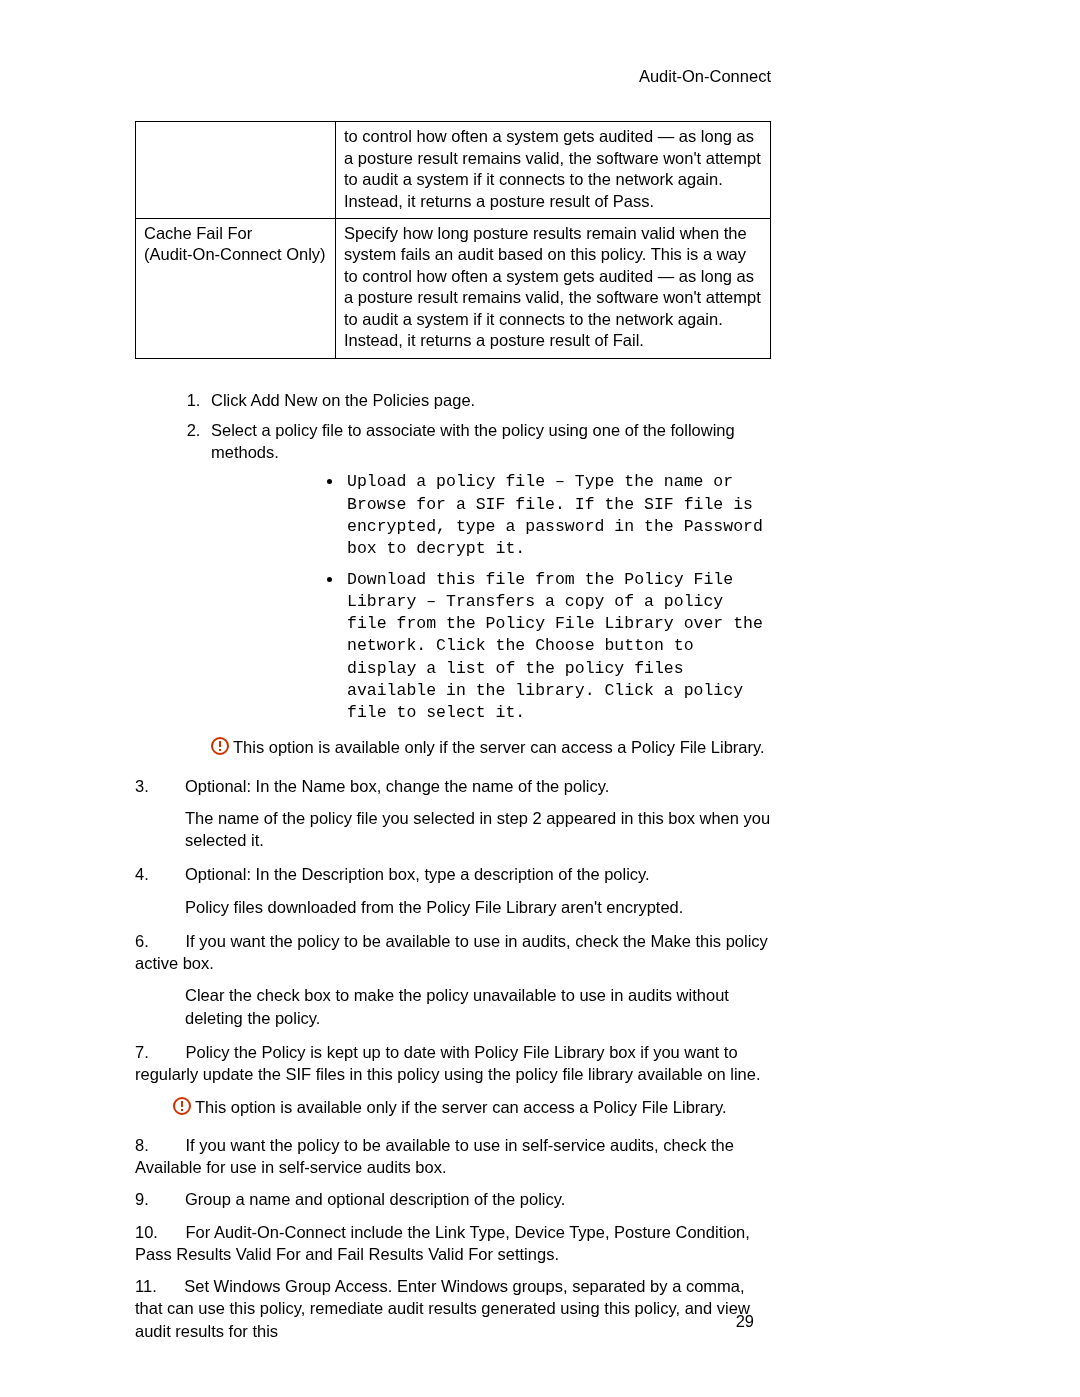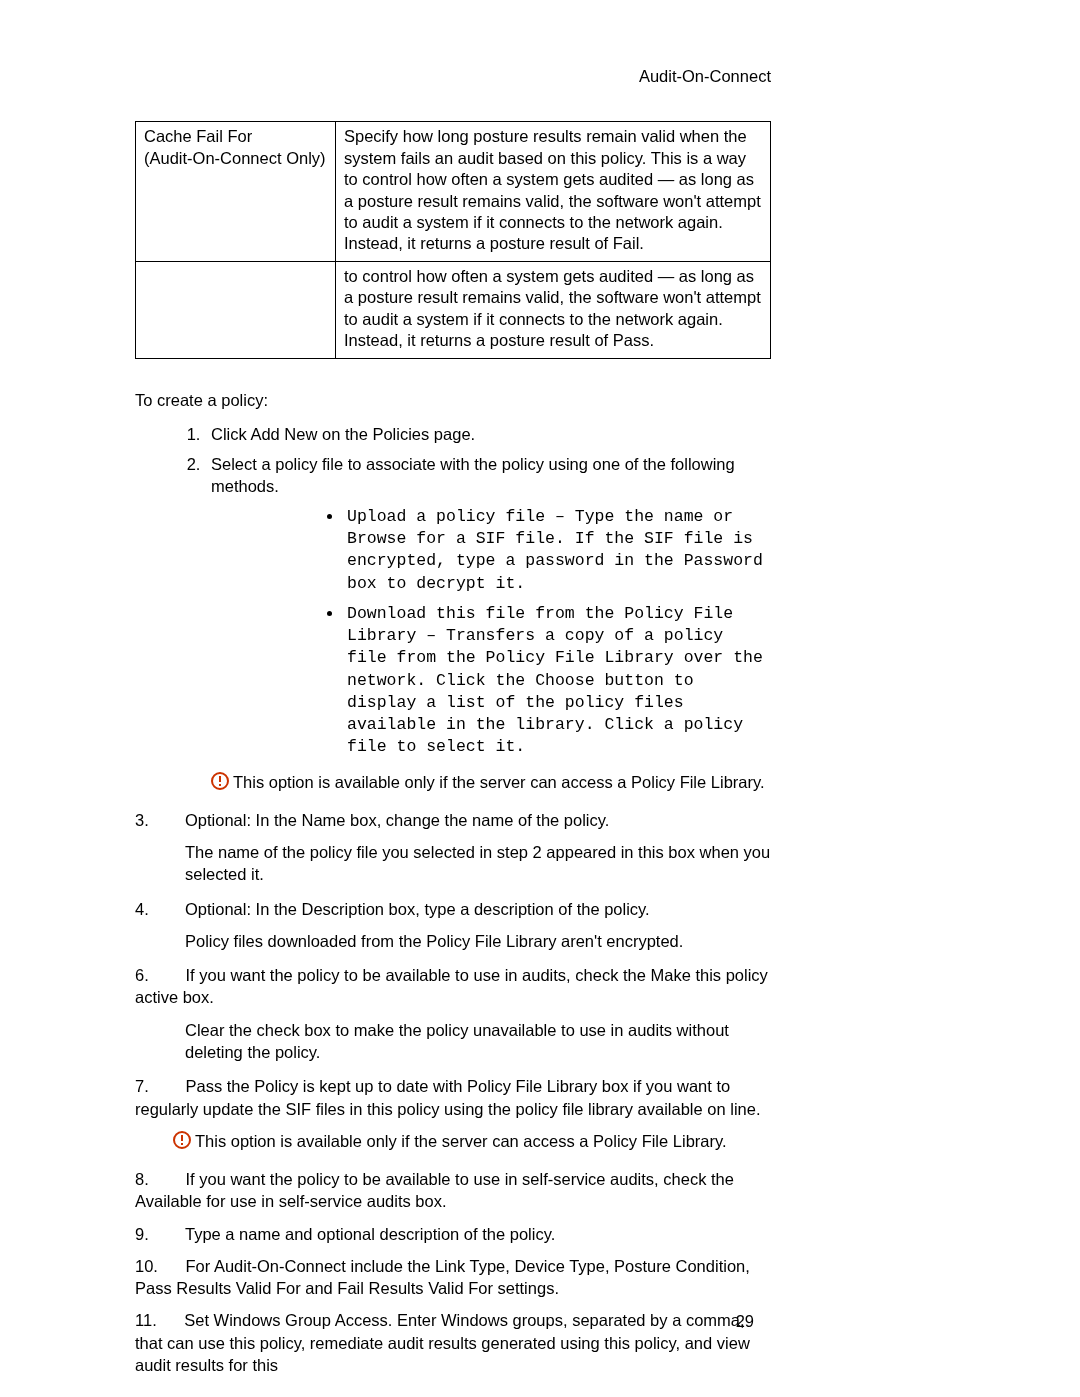--- a/index.html
+++ b/index.html
@@ -114,35 +114,34 @@
 
 <div class="page">
 
   <div class="header">
     <span>Audit-On-Connect</span>
   </div>
 
   <table class="policy-table">
     <tbody>
         <tr>
+      <td class="left"></td>
+      <td>to control how often a system gets audited — as long as a posture result remains valid, the software won't attempt to audit a system if it connects to the network again. Instead, it returns a posture result of Pass.</td>
+    </tr>
+    <tr>
       <td class="left">
         <span>Cache Fail For</span><br>
         <span>(Audit-On-Connect Only)</span>
       </td>
       <td>Specify how long posture results remain valid when the system fails an audit based on this policy. This is a way to control how often a system gets audited — as long as a posture result remains valid, the software won't attempt to audit a system if it connects to the network again. Instead, it returns a posture result of Fail.</td>
     </tr>
-    <tr>
-      <td class="left"></td>
-      <td>to control how often a system gets audited — as long as a posture result remains valid, the software won't attempt to audit a system if it connects to the network again. Instead, it returns a posture result of Pass.</td>
-    </tr>
   </tbody>
     </table>
 
 
-  <p>To create a policy:</p>
 
   <ol class="outer">
     <li>
       <span>Click </span><span class="bold">Add New</span><span> on the Policies page.</span>
     </li>
     <li>
       <span>Select a policy file to associate with the policy using one of the following methods.</span>
       <ul class="inner">
         <li>Upload a policy file – Type the name or Browse for a SIF file. If the SIF file is encrypted, type a password in the Password box to decrypt it.</li>
         <li>Download this file from the Policy File Library – Transfers a copy of a policy file from the Policy File Library over the network. Click the Choose button to display a list of the policy files available in the library. Click a policy file to select it.</li>
@@ -173,41 +172,41 @@
   </div>
 
   <p class="indent-block">Policy files downloaded from the Policy File Library aren't encrypted.</p>
 
   <div class="numbered-para-wrap">
     <span>6.</span>&nbsp;&nbsp;&nbsp;&nbsp;&nbsp;&nbsp;&nbsp;&nbsp;<span>If you want the policy to be available to use in audits, check the </span><span class="bold">Make this policy active</span><span> box.</span>
   </div>
   <p class="indent-block">Clear the check box to make the policy unavailable to use in audits without deleting the policy.</p>
 
   <div class="numbered-para-wrap numbered-para-tight">
-    <span>7.</span>&nbsp;&nbsp;&nbsp;&nbsp;&nbsp;&nbsp;&nbsp;&nbsp;<span>Pass the </span><span class="bold">Policy is kept up to date with Policy File Library</span><span> box if you want to regularly update the SIF files in this policy using the policy file library available on line.</span>
+    <span>7.</span>&nbsp;&nbsp;&nbsp;&nbsp;&nbsp;&nbsp;&nbsp;&nbsp;<span>Policy the </span><span class="bold">Policy is kept up to date with Policy File Library</span><span> box if you want to regularly update the SIF files in this policy using the policy file library available on line.</span>
   </div>
 
   <div class="note-row-left">
     <span class="note-icon">
       <svg width="18" height="18" viewBox="0 0 18 18">
         <circle cx="9" cy="9" r="8" fill="none" stroke="#cc3300" stroke-width="2"></circle>
         <rect x="8" y="4" width="2" height="6" fill="#cc3300"></rect>
         <rect x="8" y="12" width="2" height="2" fill="#cc3300"></rect>
       </svg>
     </span>
     <span>This option is available only if the server can access a Policy File Library.</span>
   </div>
 
   <div class="numbered-para-wrap">
     <span>8.</span>&nbsp;&nbsp;&nbsp;&nbsp;&nbsp;&nbsp;&nbsp;&nbsp;<span>If you want the policy to be available to use in self-service audits, check the </span><span class="bold">Available for use in self-service audits</span><span> box.</span>
   </div>
 
   <div class="numbered-para">
     <span class="num">9.</span>
-    <span class="txt">Type a name and optional description of the policy.</span>
+    <span class="txt">Group a name and optional description of the policy.</span>
   </div>
 
   <div class="numbered-para-wrap">
     <span>10.</span>&nbsp;&nbsp;&nbsp;&nbsp;&nbsp;&nbsp;<span>For Audit-On-Connect include the Link Type, Device Type, Posture Condition, Pass Results Valid For and Fail Results Valid For settings.</span>
   </div>
 
   <div class="numbered-para-wrap">
     <span>11.</span>&nbsp;&nbsp;&nbsp;&nbsp;&nbsp;&nbsp;<span>Set Windows Group Access. Enter Windows groups, separated by a comma, that can use this policy, remediate audit results generated using this policy, and view audit results for this</span>
   </div>
 

